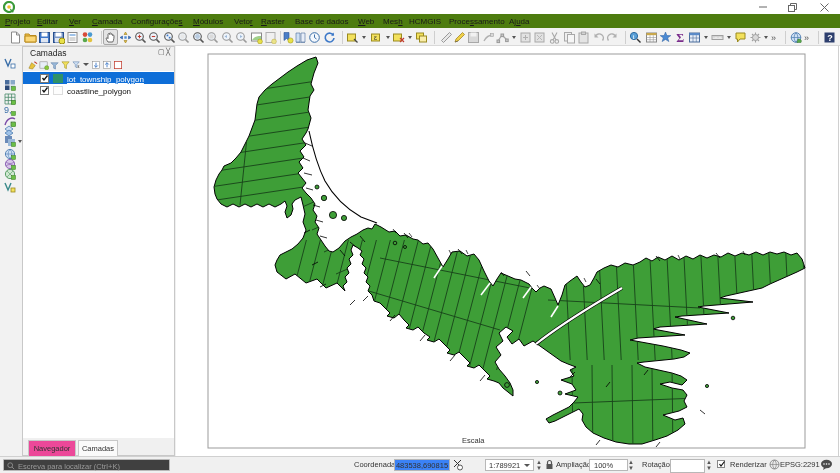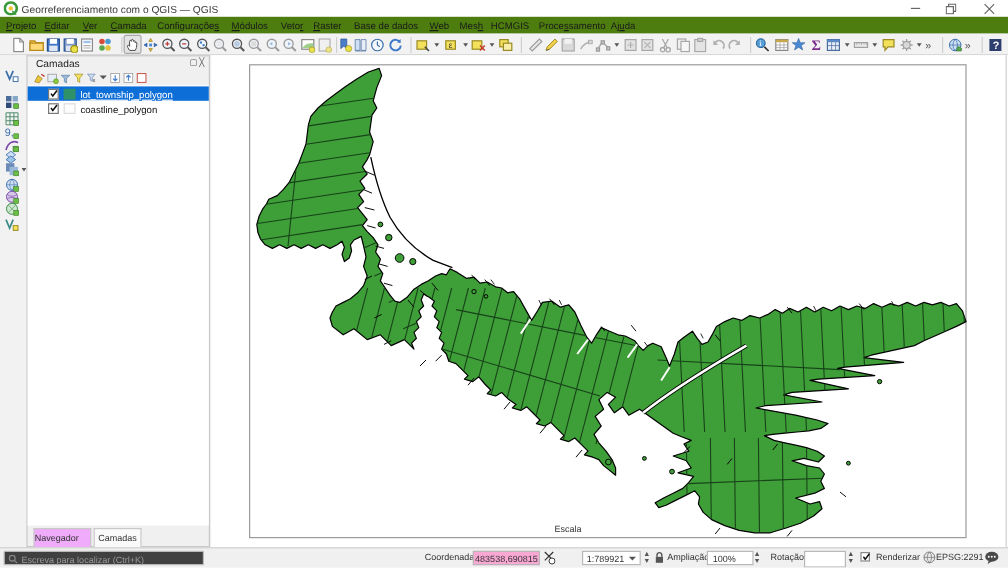--- a/index.html
+++ b/index.html
@@ -4,21 +4,20 @@
 body{width:840px;height:473px;font-family:"Liberation Sans",sans-serif;overflow:hidden;position:relative;background:#f0f0f0;font-size:8px}
 .abs{position:absolute}
 </style></head><body>
 
 <div class="abs" style="left:0;top:0;width:840px;height:14px;background:#ffffff">
  <svg class="abs" style="left:3px;top:1px" width="12" height="12" viewBox="0 0 12 12">
   <circle cx="6" cy="6" r="5" fill="none" stroke="#3a9a3a" stroke-width="2.2"></circle>
   <circle cx="6" cy="6" r="1.8" fill="#f0c030"></circle>
   <path d="M7.5,7.5 L11,11 9.2,11.6 7,8.8z" fill="#3a9a3a"></path>
  </svg>
- <span class="abs" style="left:18px;top:2.5px;font-size:8.5px;color:#3c3c3c">Georreferenciamento com o QGIS — QGIS</span>
  <svg class="abs" style="left:759px;top:6px" width="8" height="2" viewBox="0 0 8 2">
       <path d="M0,1h8" stroke="#666" stroke-width="1"></path>
     </svg>
  <svg class="abs" style="left:788px;top:3px" width="9" height="9" viewBox="0 0 9 9">
       <rect x="0.5" y="2.5" width="6" height="6" fill="#fff" stroke="#666"></rect>
       <path d="M2.5,2.5V0.5h6v6h-2" fill="none" stroke="#666"></path>
     </svg>
  <svg class="abs" style="left:820px;top:3px" width="9" height="9" viewBox="0 0 9 9">
       <path d="M0.5,0.5 8.5,8.5M8.5,0.5 0.5,8.5" stroke="#666" stroke-width="1"></path>
     </svg>
@@ -380,21 +379,21 @@
 <div class="abs" style="left:53px;top:73.5px;width:10px;height:9px;background:#2f9168"></div>
 <span class="abs" style="left:67px;top:74.5px;font-size:8px;color:#fff;font-weight:normal;text-decoration:underline">lot_township_polygon</span>
 
 <div class="abs" style="left:40px;top:85.5px;width:9px;height:9px;background:#fff;border:1px solid #777"></div>
 <svg class="abs" style="left:41px;top:86px" width="8" height="8" viewBox="0 0 8 8">
     <path d="M1.5,4 3,6 6.5,1.5" fill="none" stroke="#111" stroke-width="1.3"></path>
   </svg>
 <div class="abs" style="left:53px;top:85.5px;width:10px;height:9px;background:#fdfdfd;border:1px solid #ddd"></div>
 <span class="abs" style="left:67px;top:86.5px;font-size:8px;color:#111">coastline_polygon</span>
 
-<div class="abs" style="left:28px;top:440px;width:48px;height:16px;background:#f0abfc;border:1px solid #c8c8c8;border-bottom:none;text-align:left;font-size:7.5px;color:#333;padding-top:3px">Navegador</div>
+<div class="abs" style="left:28px;top:440px;width:48px;height:16px;background:#ec4899;border:1px solid #c8c8c8;border-bottom:none;text-align:center;font-size:7.5px;color:#333;padding-top:3px">Navegador</div>
 <div class="abs" style="left:78px;top:440px;width:40px;height:16px;background:#fafafa;border:1px solid #c8c8c8;border-bottom:none;text-align:center;font-size:7.5px;color:#333;padding-top:3px">Camadas</div>
 
 <div class="abs" style="left:176px;top:46px;width:664px;height:410px;background:#ffffff"></div>
 <svg style="position:absolute;left:176px;top:46px" width="664" height="410" viewBox="176 46 664 410">
 <rect x="208" y="54" width="597" height="394" fill="none" stroke="#9b9b9b" stroke-width="1"></rect>
 <path d="M316.0,57.0 L318.0,63.0 L314.0,73.0 L311.0,84.0 L314.0,90.0 L310.0,96.0 L308.0,110.0 L311.0,118.0 L308.0,129.0 L306.0,133.0 L302.0,139.0 L306.0,145.0 L300.0,151.0 L304.0,157.0 L299.0,162.0 L303.0,168.0 L298.0,173.0 L302.0,178.0 L306.0,183.0 L302.0,188.0 L306.0,193.0 L311.0,198.0 L315.0,204.0 L313.0,210.0 L317.0,216.0 L315.0,222.0 L319.0,228.0 L317.0,234.0 L321.0,240.0 L325.0,246.0 L329.0,251.0 L333.0,252.0 L339.0,248.0 L345.0,241.0 L351.0,237.0 L357.0,234.0 L363.0,230.0 L368.0,228.0 L372.0,229.0 L375.0,224.0 L381.0,227.0 L389.0,232.0 L395.0,231.0 L400.0,236.0 L406.0,235.0 L413.0,239.0 L418.0,240.0 L423.0,244.0 L428.0,243.0 L433.0,249.0 L438.0,258.0 L443.0,267.0 L448.0,259.0 L452.0,252.0 L460.0,251.0 L467.0,256.0 L474.0,254.0 L479.0,260.0 L484.0,271.0 L489.0,281.0 L493.0,286.0 L497.0,279.0 L501.0,273.0 L508.0,276.0 L515.0,279.0 L521.0,280.0 L529.0,284.0 L532.0,288.0 L536.0,292.0 L540.0,288.0 L544.0,286.0 L551.0,289.0 L555.0,298.0 L558.0,305.0 L562.0,295.0 L565.0,285.0 L570.0,281.0 L577.0,276.0 L581.0,282.0 L585.0,287.0 L590.0,285.0 L594.0,278.0 L597.0,272.0 L604.0,268.0 L611.0,265.0 L618.0,267.0 L625.0,263.0 L633.0,265.0 L640.0,262.0 L646.0,258.0 L652.0,261.0 L658.0,257.0 L665.0,260.0 L672.0,256.0 L679.0,260.0 L686.0,256.0 L693.0,259.0 L700.0,255.0 L707.0,258.0 L714.0,255.0 L721.0,257.0 L728.0,253.0 L735.0,256.0 L742.0,253.0 L749.0,255.0 L756.0,252.0 L763.0,255.0 L770.0,252.0 L777.0,254.0 L784.0,252.0 L791.0,255.0 L797.0,253.0 L802.0,259.0 L805.0,268.0 L797.0,272.0 L788.0,276.0 L779.0,280.0 L770.0,284.0 L762.0,288.0 L726.0,296.0 L720.0,298.0 L753.0,302.0 L704.0,306.0 L698.0,307.0 L729.0,313.0 L682.0,316.0 L675.0,317.0 L707.0,324.0 L660.0,327.0 L653.0,329.0 L685.0,335.0 L638.0,338.0 L630.0,340.0 L663.0,346.0 L672.0,348.0 L681.0,350.0 L690.0,353.0 L684.0,357.0 L674.0,359.0 L664.0,360.0 L654.0,361.0 L644.0,362.0 L637.0,363.0 L645.0,367.0 L654.0,369.0 L663.0,371.0 L672.0,373.0 L681.0,376.0 L687.0,380.0 L682.0,385.0 L670.0,382.0 L660.0,384.0 L672.0,388.0 L683.0,390.0 L687.0,395.0 L684.0,401.0 L687.0,407.0 L679.0,411.0 L663.0,415.0 L675.0,420.0 L683.0,418.0 L685.0,424.0 L678.0,430.0 L667.0,436.0 L655.0,440.0 L642.0,444.0 L629.0,444.0 L616.0,442.0 L604.0,438.0 L593.0,433.0 L586.0,427.0 L582.0,420.0 L583.0,414.0 L579.0,409.0 L571.0,413.0 L563.0,417.0 L555.0,421.0 L549.0,423.0 L546.0,419.0 L553.0,415.0 L561.0,411.0 L569.0,407.0 L574.0,402.0 L578.0,397.0 L565.0,394.0 L576.0,390.0 L572.0,384.0 L561.0,380.0 L574.0,376.0 L570.0,370.0 L576.0,367.0 L568.0,364.0 L561.0,361.0 L554.0,356.0 L547.0,351.0 L540.0,346.0 L533.0,341.0 L524.0,346.0 L519.0,339.0 L512.0,344.0 L507.0,337.0 L513.0,331.0 L506.0,327.0 L499.0,333.0 L503.0,341.0 L496.0,347.0 L501.0,355.0 L495.0,362.0 L499.0,369.0 L505.0,376.0 L510.0,383.0 L513.0,390.0 L513.0,396.0 L508.0,392.0 L503.0,388.0 L499.0,383.0 L494.0,381.0 L487.0,379.0 L490.0,376.0 L485.0,371.0 L479.0,365.0 L474.0,368.0 L467.0,366.0 L470.0,363.0 L465.0,358.0 L459.0,352.0 L454.0,355.0 L447.0,353.0 L450.0,350.0 L445.0,345.0 L439.0,339.0 L434.0,342.0 L427.0,340.0 L430.0,337.0 L424.0,333.0 L418.0,327.0 L413.0,330.0 L406.0,328.0 L409.0,325.0 L404.0,320.0 L399.0,314.0 L394.0,318.0 L387.0,316.0 L390.0,313.0 L385.0,308.0 L380.0,303.0 L374.0,301.0 L372.0,295.0 L368.0,291.0 L370.0,286.0 L366.0,282.0 L368.0,277.0 L364.0,273.0 L366.0,268.0 L362.0,264.0 L364.0,259.0 L360.0,255.0 L362.0,251.0 L358.0,248.0 L353.0,245.0 L351.0,250.0 L353.0,255.0 L349.0,259.0 L351.0,264.0 L347.0,268.0 L349.0,273.0 L345.0,277.0 L347.0,282.0 L343.0,286.0 L345.0,291.0 L337.0,283.0 L326.0,288.0 L317.0,279.0 L306.0,283.0 L295.0,274.0 L286.0,279.0 L277.0,272.0 L275.0,265.0 L277.0,260.0 L280.0,255.0 L286.0,252.0 L292.0,249.0 L298.0,244.0 L303.0,238.0 L306.0,230.0 L303.0,222.0 L305.0,214.0 L303.0,205.0 L301.0,197.0 L295.0,200.0 L292.0,204.0 L293.0,209.0 L291.0,215.0 L287.0,218.0 L285.0,212.0 L287.0,206.0 L285.0,201.0 L281.0,204.0 L275.0,207.0 L269.0,204.0 L263.0,207.0 L257.0,204.0 L251.0,207.0 L245.0,204.0 L239.0,207.0 L233.0,204.0 L227.0,207.0 L221.0,204.0 L217.0,199.0 L215.0,194.0 L214.0,187.0 L216.0,180.0 L219.0,174.0 L222.0,170.0 L224.0,166.0 L231.0,163.0 L236.0,158.0 L241.0,152.0 L245.0,144.0 L249.0,136.0 L252.0,128.0 L255.0,120.0 L256.0,112.0 L257.0,104.0 L259.0,97.0 L265.0,90.0 L272.0,84.0 L280.0,78.0 L288.0,72.0 L297.0,66.0 L307.0,60.0 Z" fill="#3e9e37" stroke="#000" stroke-width="1" stroke-linejoin="round"></path>
 <g stroke="#17421a" stroke-width="0.9" stroke-linecap="butt">
       <path d="M267.0,88.4 L311.2,81.8"></path>
       <path d="M257.1,104.9 L309.7,97.0"></path>
       <path d="M255.1,120.2 L308.7,112.2"></path>
@@ -538,21 +537,21 @@
 
 <div class="abs" style="left:0;top:456px;width:840px;height:17px;background:#f0f0f0;border-top:1px solid #d0d0d0"></div>
 <div class="abs" style="left:3px;top:459px;width:167px;height:12px;background:#404040;border:1px solid #b8b8b8;border-radius:1px">
  <svg class="abs" style="left:3px;top:2px" width="8" height="8" viewBox="0 0 8 8">
       <circle cx="3.2" cy="3.2" r="2.4" fill="none" stroke="#888" stroke-width="1"></circle>
       <path d="M5,5l2.2,2.2" stroke="#888" stroke-width="1"></path>
     </svg>
  <span class="abs" style="left:14px;top:1.5px;color:#9a9a9a;font-size:7.5px">Escreva para localizar (Ctrl+K)</span>
 </div>
 <span class="abs" style="left:354px;top:460px;font-size:7.5px;color:#333">Coordenada</span>
-<div class="abs" style="left:394px;top:459px;width:56px;height:12px;background:#f9a8d4;border:1px solid #b8b8b8;font-size:7.5px;color:#333;text-align:center;padding-top:1px">483538,690815</div>
+<div class="abs" style="left:394px;top:459px;width:56px;height:12px;background:#3b82f6;border:1px solid #b8b8b8;font-size:7.5px;color:#333;text-align:center;padding-top:1px">483538,690815</div>
 <svg class="abs" style="left:452px;top:459px" width="11" height="12" viewBox="0 0 11 12">
     <path d="M2,1l7,7M9,1 2,8" stroke="#333" stroke-width="1"></path>
     <circle cx="8" cy="8.5" r="2.5" fill="#fff" stroke="#333" stroke-width=".8"></circle>
   </svg>
 <span class="abs" style="left:462px;top:436px;font-size:7.5px;color:#333">Escala</span>
 <div class="abs" style="left:485px;top:459px;width:49px;height:12px;background:#fff;border:1px solid #b8b8b8;font-size:7.5px;color:#333;padding:1px 0 0 3px">1:789921
  <span class="abs" style="right:3px;top:4px;width:0;height:0;border-left:3px solid transparent;border-right:3px solid transparent;border-top:3.5px solid #555"></span>
 </div>
 <span class="abs" style="left:536px;top:459px;font-size:6px;color:#555">▲<br>▼</span>
 <svg class="abs" style="left:545px;top:459px" width="9" height="11" viewBox="0 0 9 11">

